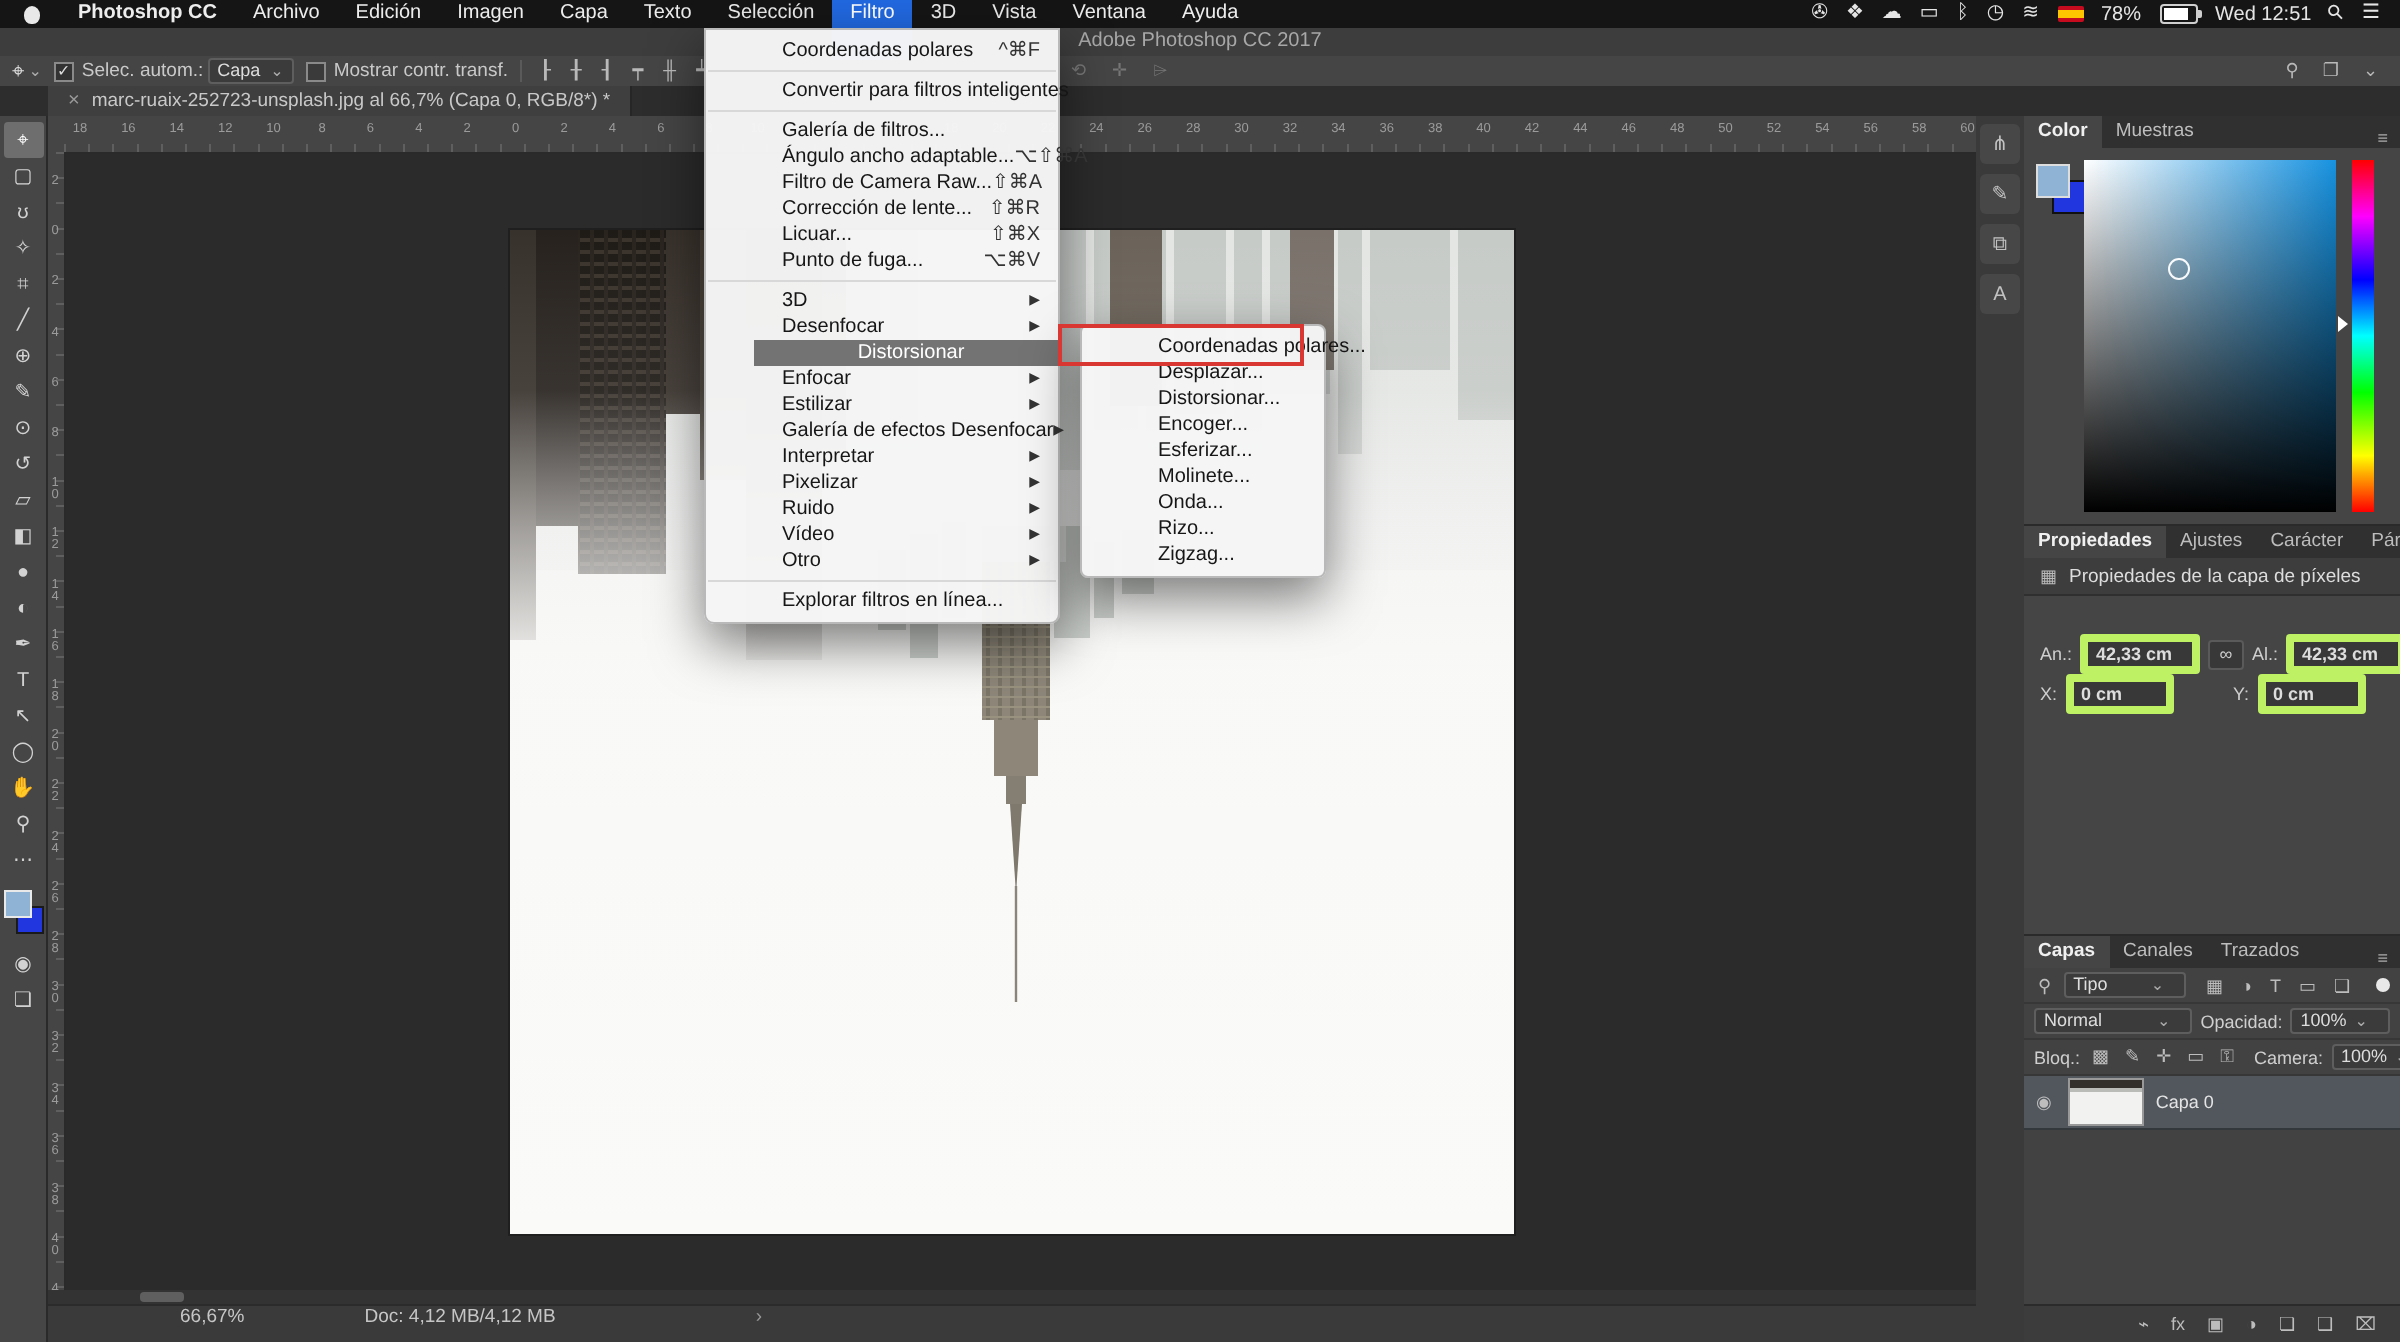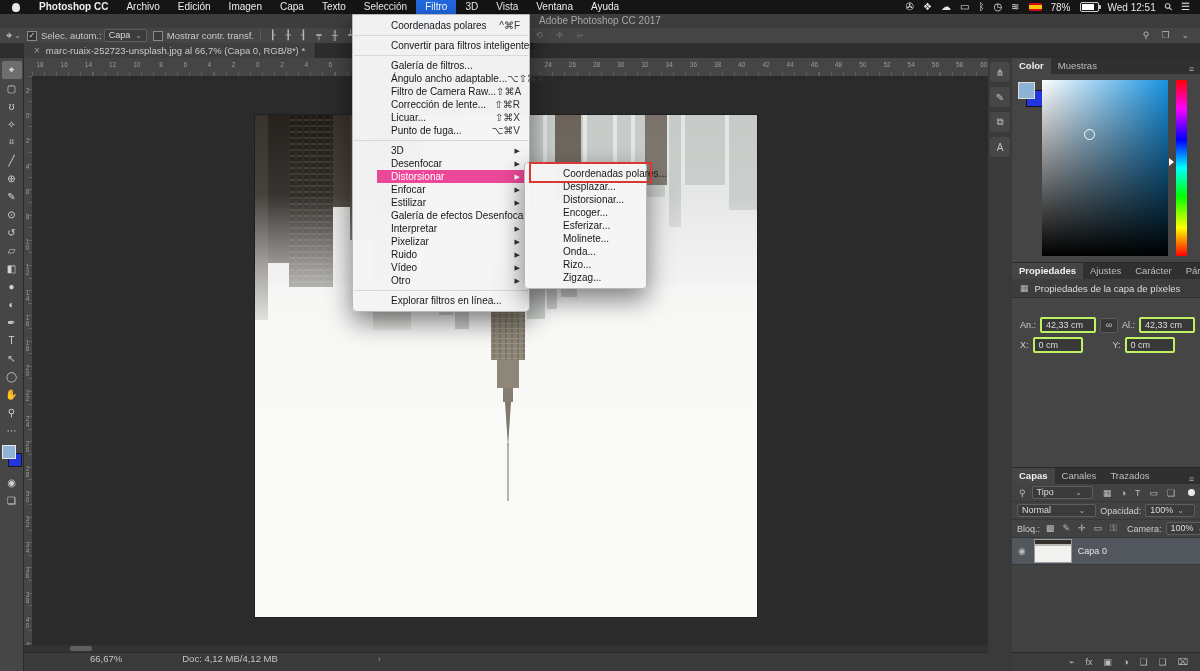--- a/index.html
+++ b/index.html
@@ -90,40 +90,40 @@
   #cp-ring{position:absolute;left:72px;top:55px;width:9px;height:9px;border:1px solid rgba(255,255,255,.95);border-radius:50%;}
   #cp-hue{position:absolute;left:164px;top:6px;width:11px;height:176px;
           background:linear-gradient(#f00 0%,#f0f 16%,#00f 34%,#0ff 50%,#0f0 66%,#ff0 84%,#f00 100%);}
   #cp-hue-arrow{position:absolute;left:157px;top:84px;width:0;height:0;
                 border-top:4px solid transparent;border-bottom:4px solid transparent;border-left:5px solid #fff;}
   #props-body{position:relative;height:188px;background:#454545;border-bottom:1px solid #2a2a2a;font-size:9px;color:#cfcfcf;}
   #props-header{display:flex;align-items:center;gap:6px;height:18px;background:#3d3d3d;border-bottom:1px solid #2f2f2f;
                 padding-left:8px;color:#ddd;font-size:9.5px;}
   .mini-icon{font-size:9px;color:#bbb;}
   .prow{position:absolute;display:flex;align-items:center;gap:4px;}
-  .pfield{background:#383838;border:2px solid #bef264;border-radius:2px;height:12px;line-height:12px;padding:0 4px;color:#ddd;min-width:44px;}
+  .pfield{background:#383838;border:4px solid #bef264;border-radius:2px;height:12px;line-height:12px;padding:0 4px;color:#ddd;min-width:44px;font-weight:bold;}
   .linkbox{background:#383838;border:1px solid #5a5a5a;border-radius:2px;width:16px;height:13px;text-align:center;line-height:13px;color:#ccc;}
   #layers-body{position:relative;height:auto;background:#424242;font-size:9px;color:#cfcfcf;}
   .lrow{display:flex;align-items:center;height:17px;border-bottom:1px solid #373737;padding:0 5px;gap:4px;}
   .lrow .grow{flex:1;}
   .lsel{background:#3b3b3b;border:1px solid #5e5e5e;border-radius:2px;height:11px;line-height:11px;
         padding:0 4px;display:inline-flex;align-items:center;gap:4px;color:#ddd;}
   .small-ic{color:#bdbdbd;font-size:9px;padding:0 2px;}
   .pin{width:7px;height:7px;border-radius:50%;background:#e9e9e9;margin-left:3px;}
   #layer-row{display:flex;align-items:center;gap:6px;height:26px;background:#51575d;border-bottom:1px solid #33383c;padding:0 4px;}
   #layer-thumb{width:36px;height:22px;border:1px solid #999;
                background:linear-gradient(to bottom,#332f2a 0 4px,#b9bcb7 4px 6px,#f2f2f0 6px);}
   #layers-footer{position:absolute;left:1012px;top:652px;width:188px;height:19px;background:#3c3c3c;border-top:1px solid #2b2b2b;
                  display:flex;align-items:center;justify-content:flex-end;gap:7px;padding-right:10px;box-sizing:border-box;
                  color:#b3b3b3;font-size:9px;z-index:7;}
   
   .menu{background:rgba(245,245,245,.98);border:1px solid #b9b9b9;border-radius:0 0 5px 5px;
         box-shadow:0 10px 26px rgba(0,0,0,.5);padding:4px 0;z-index:50;}
   #filter-menu{left:352px;top:14px;width:176px;}
-  #distort-submenu{left:524px;top:162px;width:121px;border-radius:4px;}
+  #distort-submenu{left:540px;top:162px;width:121px;border-radius:4px;}
   .menu-item{height:13px;line-height:13px;font-size:10px;color:#161616;display:flex;align-items:center;
              padding:0 9px 0 14px;white-space:nowrap;margin-left:24px;}
   .menu-item .mi-short{margin-left:auto;color:#333;}
   .menu-item .mi-arrow{margin-left:auto;font-size:7px;color:#333;}
   .menu-item.hl{color:#fff;}
   .menu-item.hl .mi-arrow,.menu-item.hl .mi-short{color:#fff;}
   .menu-sep{height:1px;background:#d8d8d8;margin:3px 1px;}
   #redbox{left:529px;top:162px;width:119px;height:17px;border:2px solid #d93832;z-index:60;pointer-events:none;}
 </style>
 </head>
@@ -546,21 +546,21 @@
     </div>
     <div class="menu-sep"></div>
     <div class="menu-item">
       <span class="mi-label">3D</span>
       <span class="mi-arrow">▶</span>
     </div>
     <div class="menu-item">
       <span class="mi-label">Desenfocar</span>
       <span class="mi-arrow">▶</span>
     </div>
-    <div class="menu-item hl" style="background: #ec4899;">
+    <div class="menu-item hl" style="background: #737373; flex-direction: column;">
       <span class="mi-label">Distorsionar</span>
       <span class="mi-arrow">▶</span>
     </div>
     <div class="menu-item">
       <span class="mi-label">Enfocar</span>
       <span class="mi-arrow">▶</span>
     </div>
     <div class="menu-item">
       <span class="mi-label">Estilizar</span>
       <span class="mi-arrow">▶</span>

